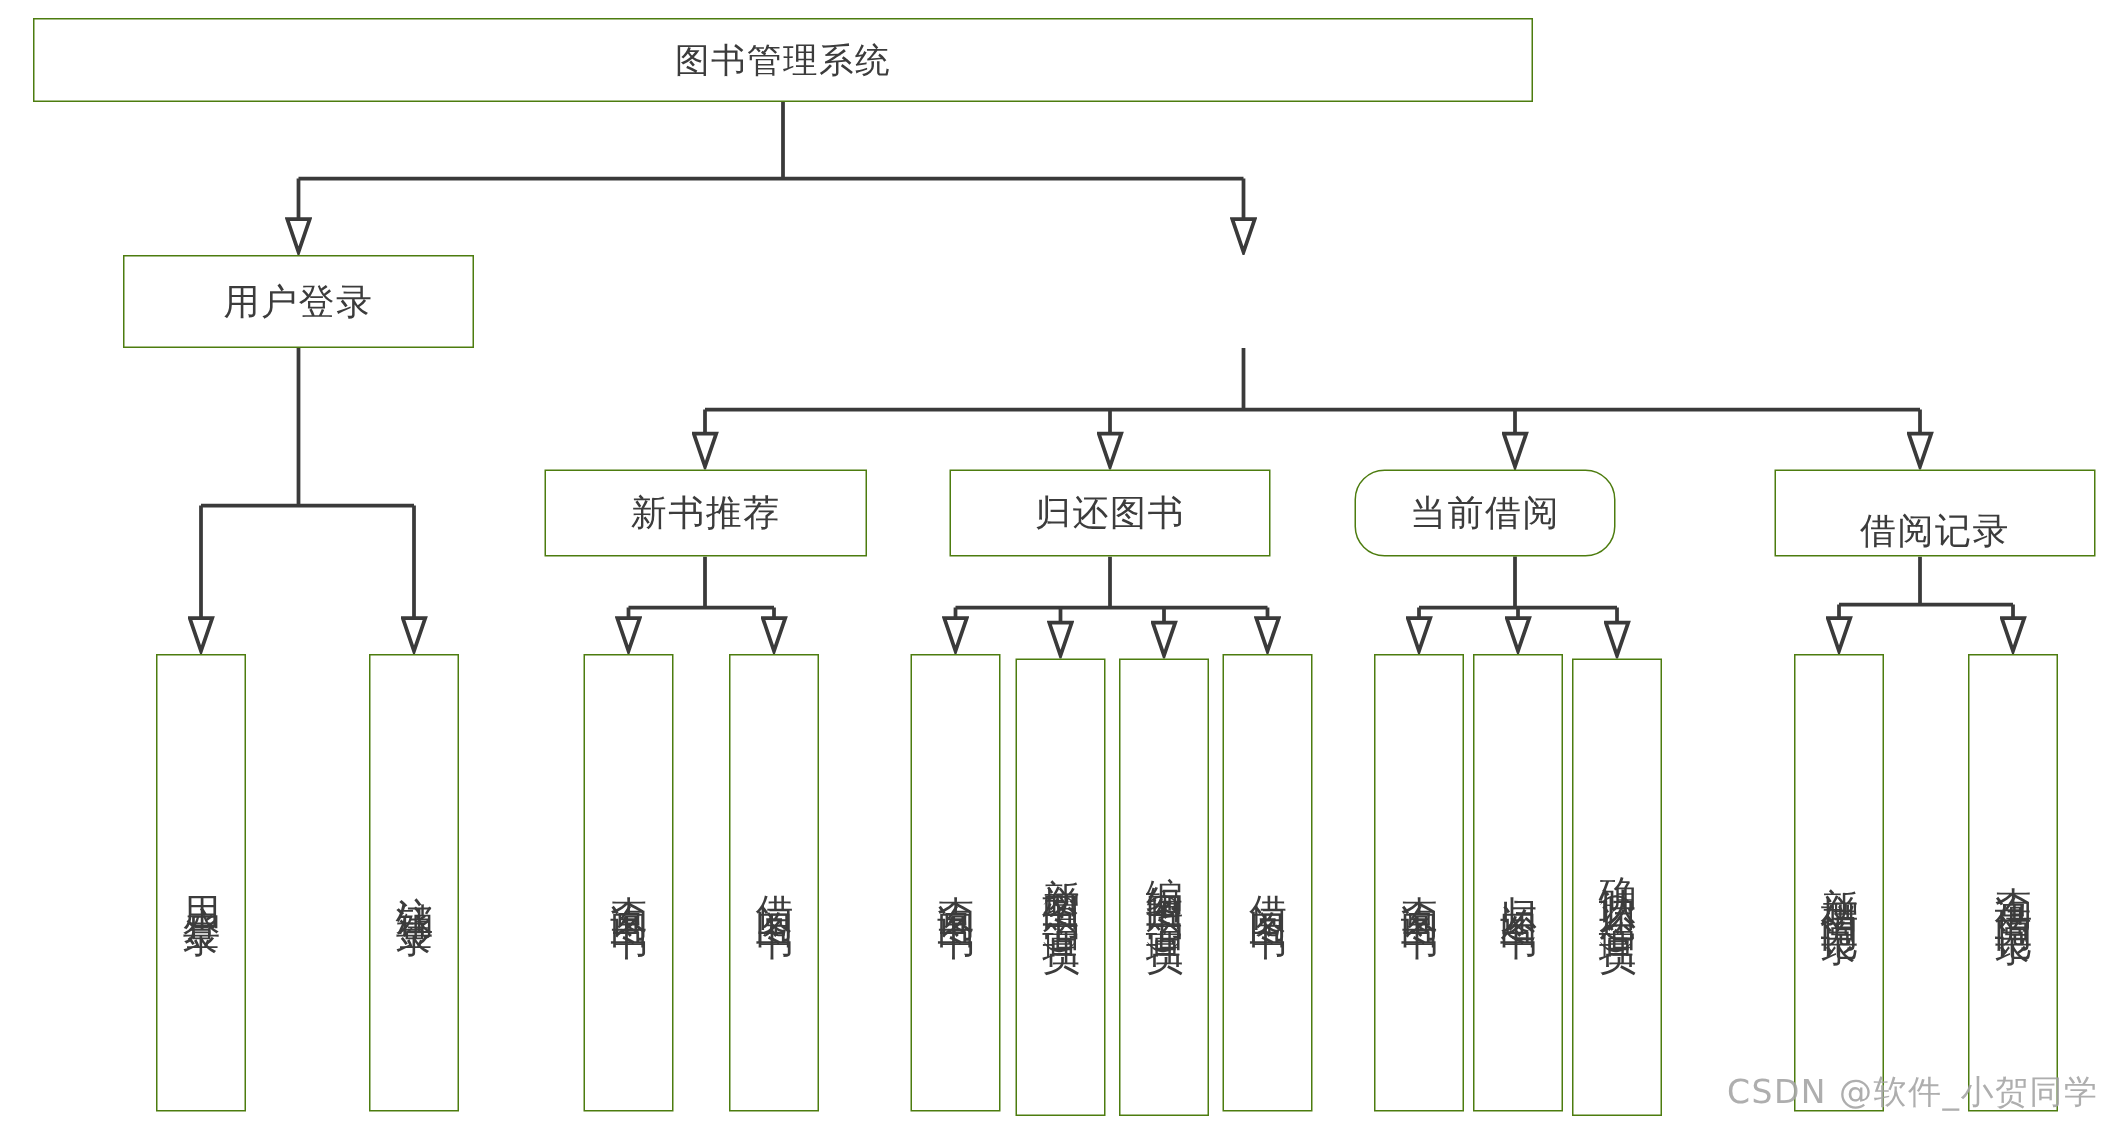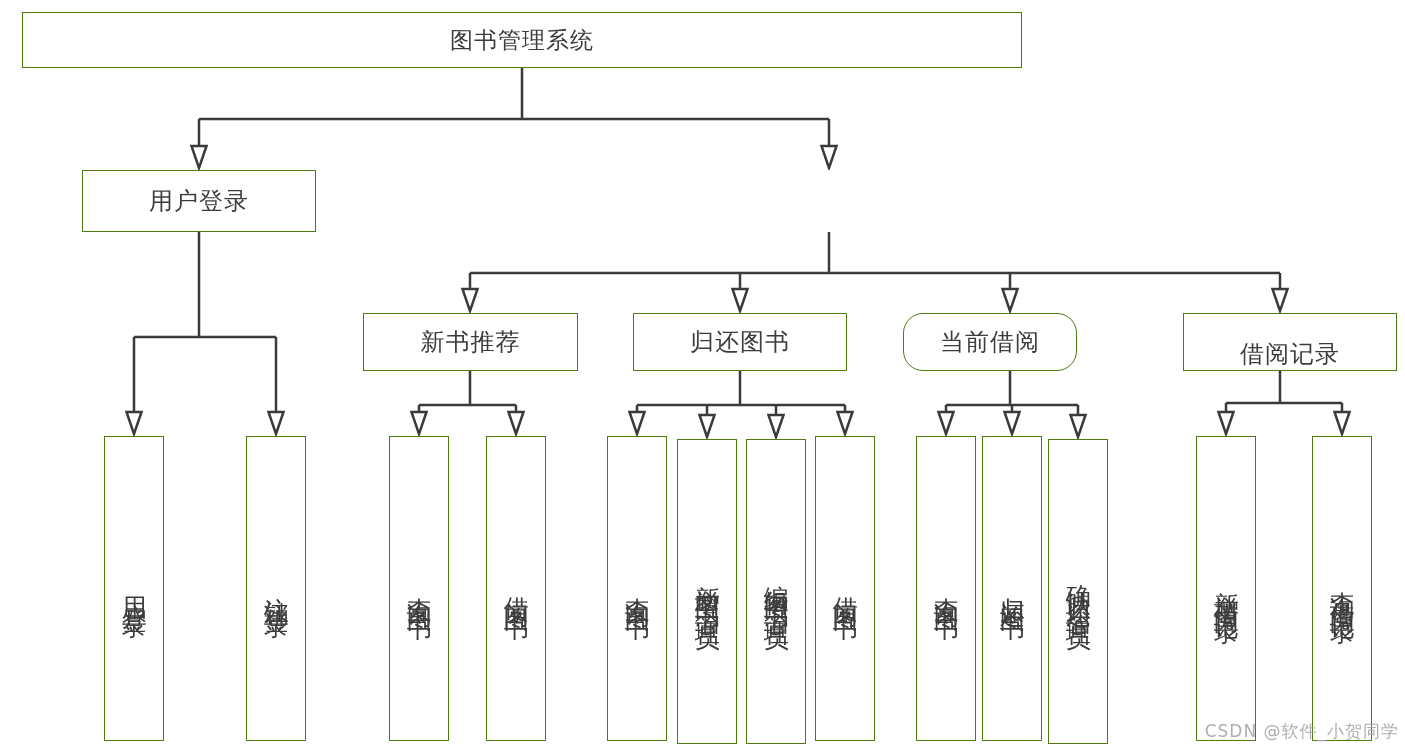--- a/index.html
+++ b/index.html
@@ -65,21 +65,21 @@
   .leaf-bb-borrow    { left: 815px; }
   .leaf-cb-query     { left: 916px; }
   .leaf-cb-return    { left: 982px; }
   .leaf-cb-confirm   { left: 1048px; }
   .leaf-br-add       { left: 1196px; }
   .leaf-br-query     { left: 1312px; }
   .watermark {
     position: absolute;
     right: 6px;
     bottom: 4px;
-    font-size: 17px;
+    font-size: 22px;
     color: rgba(165, 165, 165, 0.9);
     letter-spacing: 1px;
     white-space: nowrap;
     z-index: 5;
   }
 </style>
 </head>
 <body>
 
 <div id="stage">

